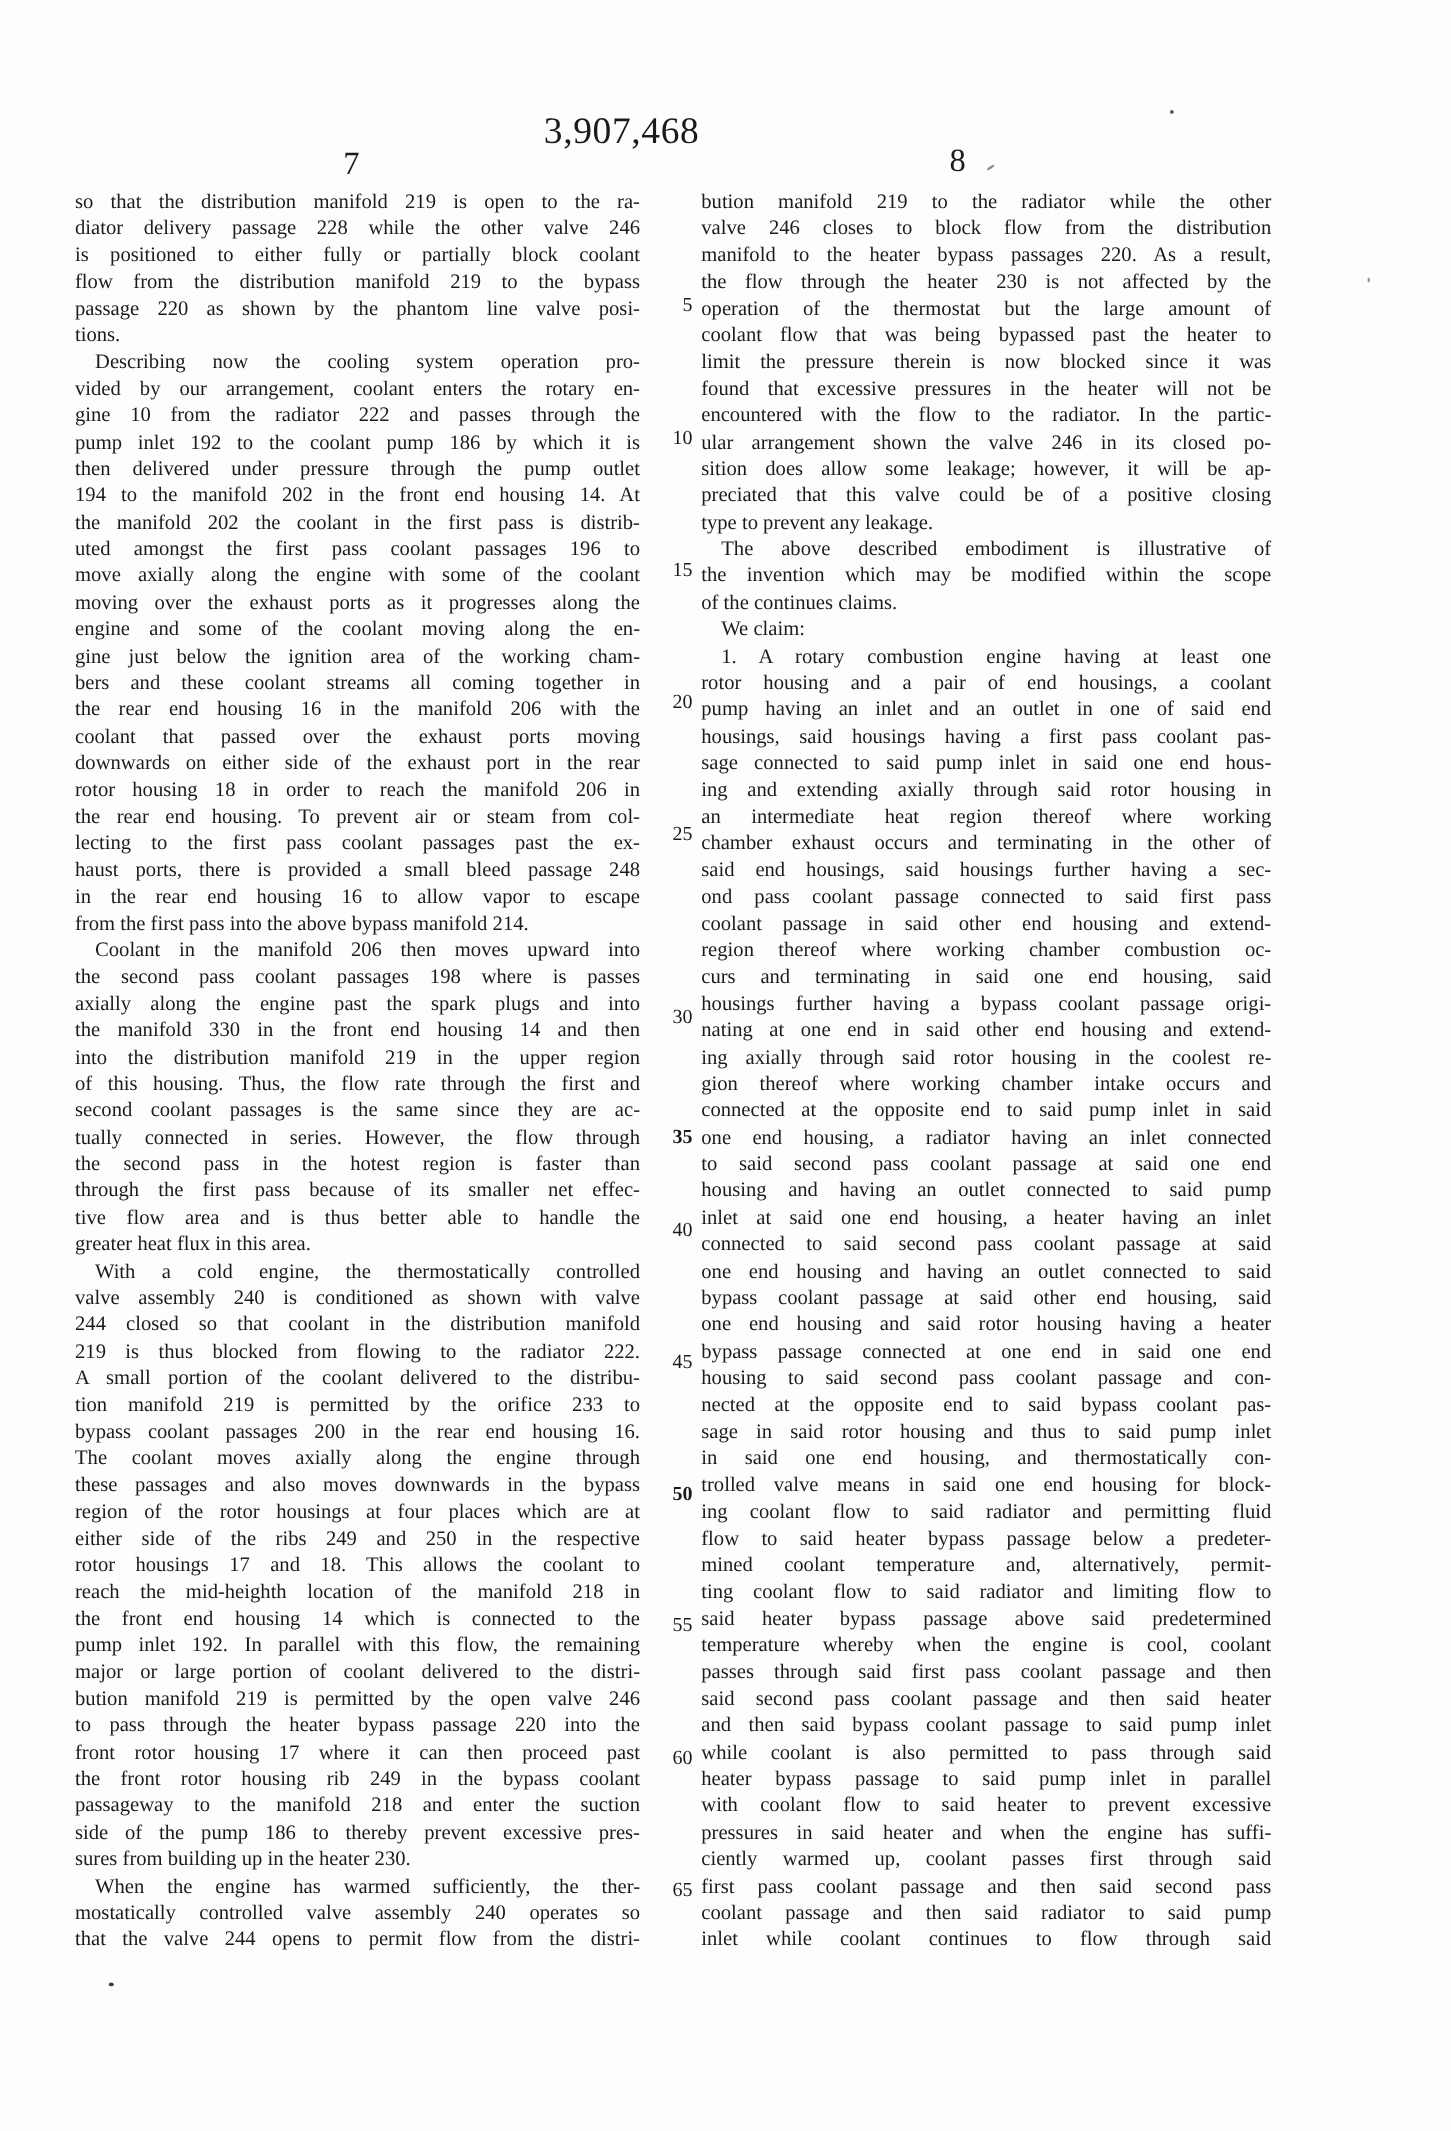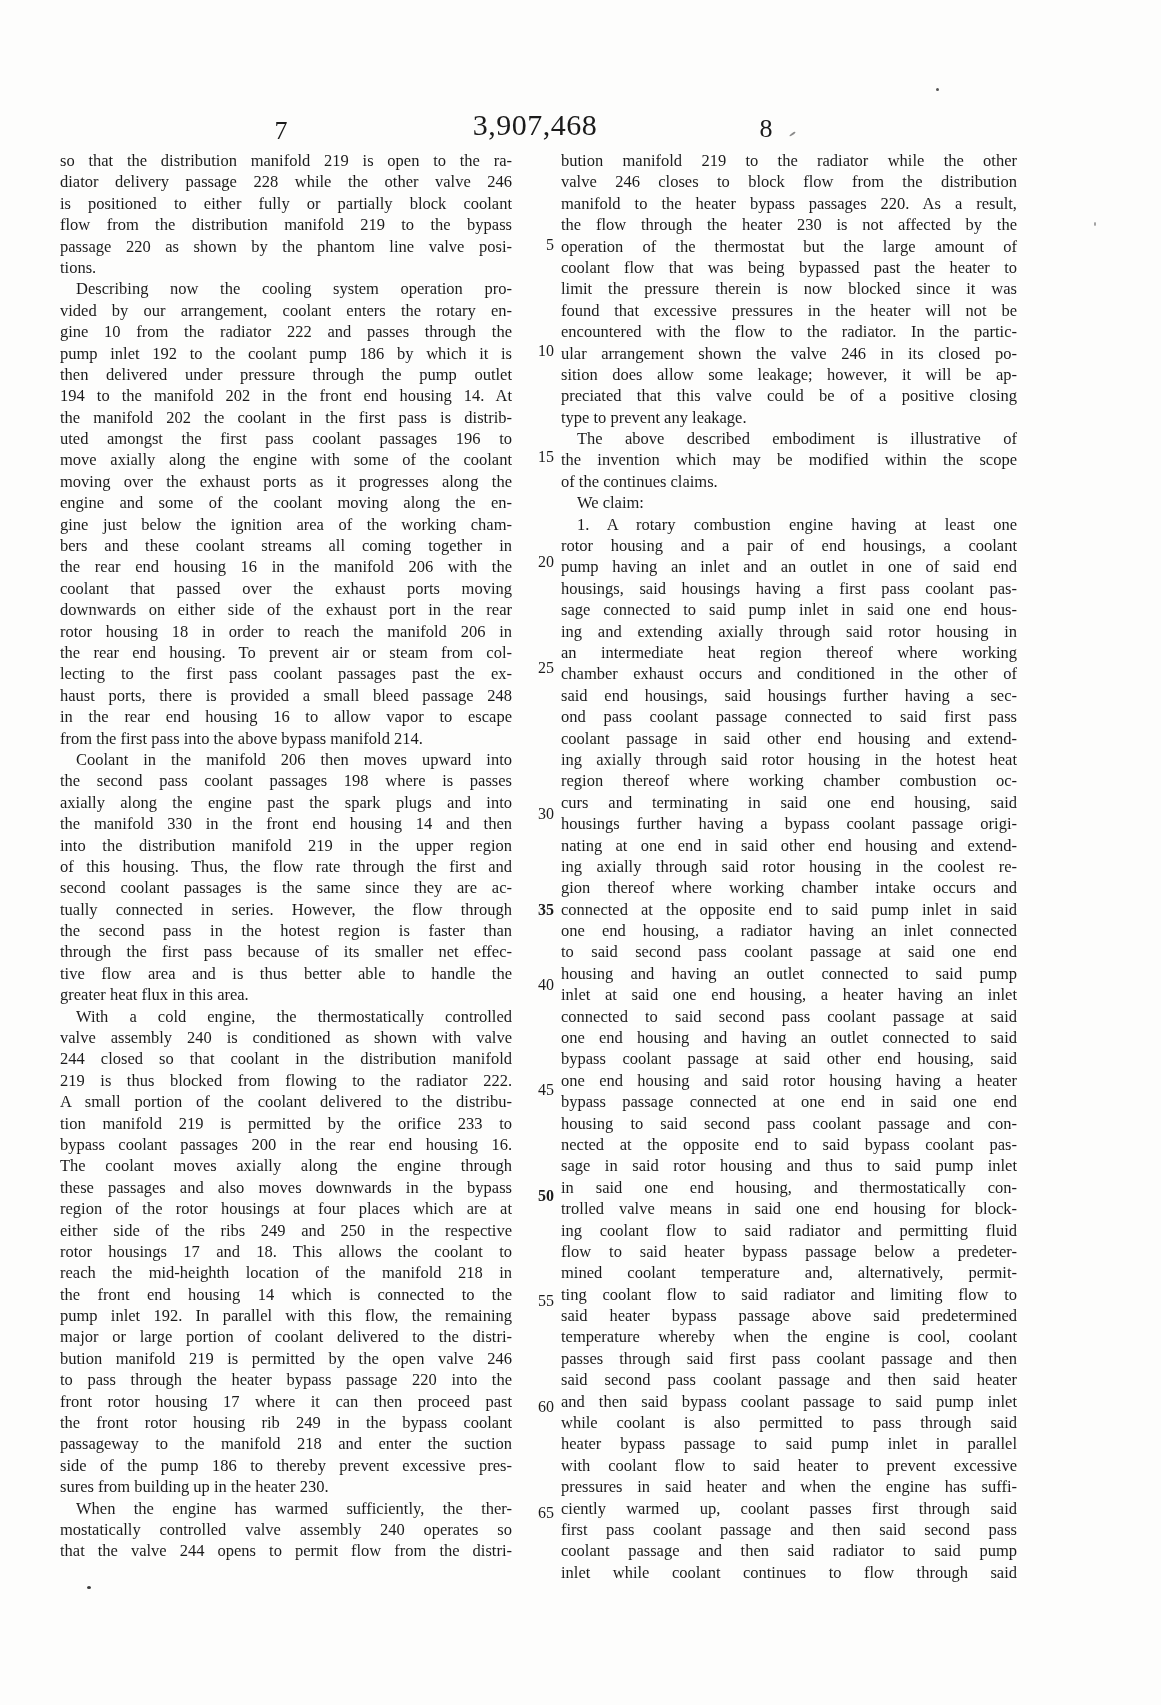--- a/index.html
+++ b/index.html
@@ -7,21 +7,21 @@
   .page{
     position:relative;
     width:1161px;height:1705px;
     background:#fdfdfc;
     font-family:"Liberation Serif", serif;
     color:#1b1b1b;
     overflow:hidden;
   }
   .patent-number{
     position:absolute;top:88px;left:435px;width:200px;
-    text-align:center;font-size:30px;letter-spacing:0.5px;margin-top:20px;
+    font-size:30px;letter-spacing:0.5px;
   }
   .col-number{
     position:absolute;width:44px;text-align:center;font-size:26px;
   }
   .col-number.left{top:116px;left:259px;}
   .col-number.right{top:114px;left:744px;}
   .column{position:absolute;top:150px;}
   .column.left{left:60px;width:452px;}
   .column.right{left:561px;width:456px;}
   .line{
@@ -138,25 +138,24 @@
       <div class="line">the invention which may be modified within the scope</div>
       <div class="line pend">of the continues claims.</div>
       <div class="line indent pend">We claim:</div>
       <div class="line indent"><b>1.</b> A rotary combustion engine having at least one</div>
       <div class="line">rotor housing and a pair of end housings, a coolant</div>
       <div class="line">pump having an inlet and an outlet in one of said end</div>
       <div class="line">housings, said housings having a first pass coolant pas-</div>
       <div class="line">sage connected to said pump inlet in said one end hous-</div>
       <div class="line">ing and extending axially through said rotor housing in</div>
       <div class="line">an intermediate heat region thereof where working</div>
-      <div class="line">chamber exhaust occurs and conditioned in the other of</div>
+      <div class="line">chamber exhaust occurs and terminating in the other of</div>
       <div class="line">said end housings, said housings further having a sec-</div>
       <div class="line">ond pass coolant passage connected to said first pass</div>
       <div class="line">coolant passage in said other end housing and extend-</div>
-      <div class="line">ing axially through said rotor housing in the hotest heat</div>
       <div class="line">region thereof where working chamber combustion oc-</div>
       <div class="line">curs and terminating in said one end housing, said</div>
       <div class="line">housings further having a bypass coolant passage origi-</div>
       <div class="line">nating at one end in said other end housing and extend-</div>
       <div class="line">ing axially through said rotor housing in the coolest re-</div>
       <div class="line">gion thereof where working chamber intake occurs and</div>
       <div class="line">connected at the opposite end to said pump inlet in said</div>
       <div class="line">one end housing, a radiator having an inlet connected</div>
       <div class="line">to said second pass coolant passage at said one end</div>
       <div class="line">housing and having an outlet connected to said pump</div>

